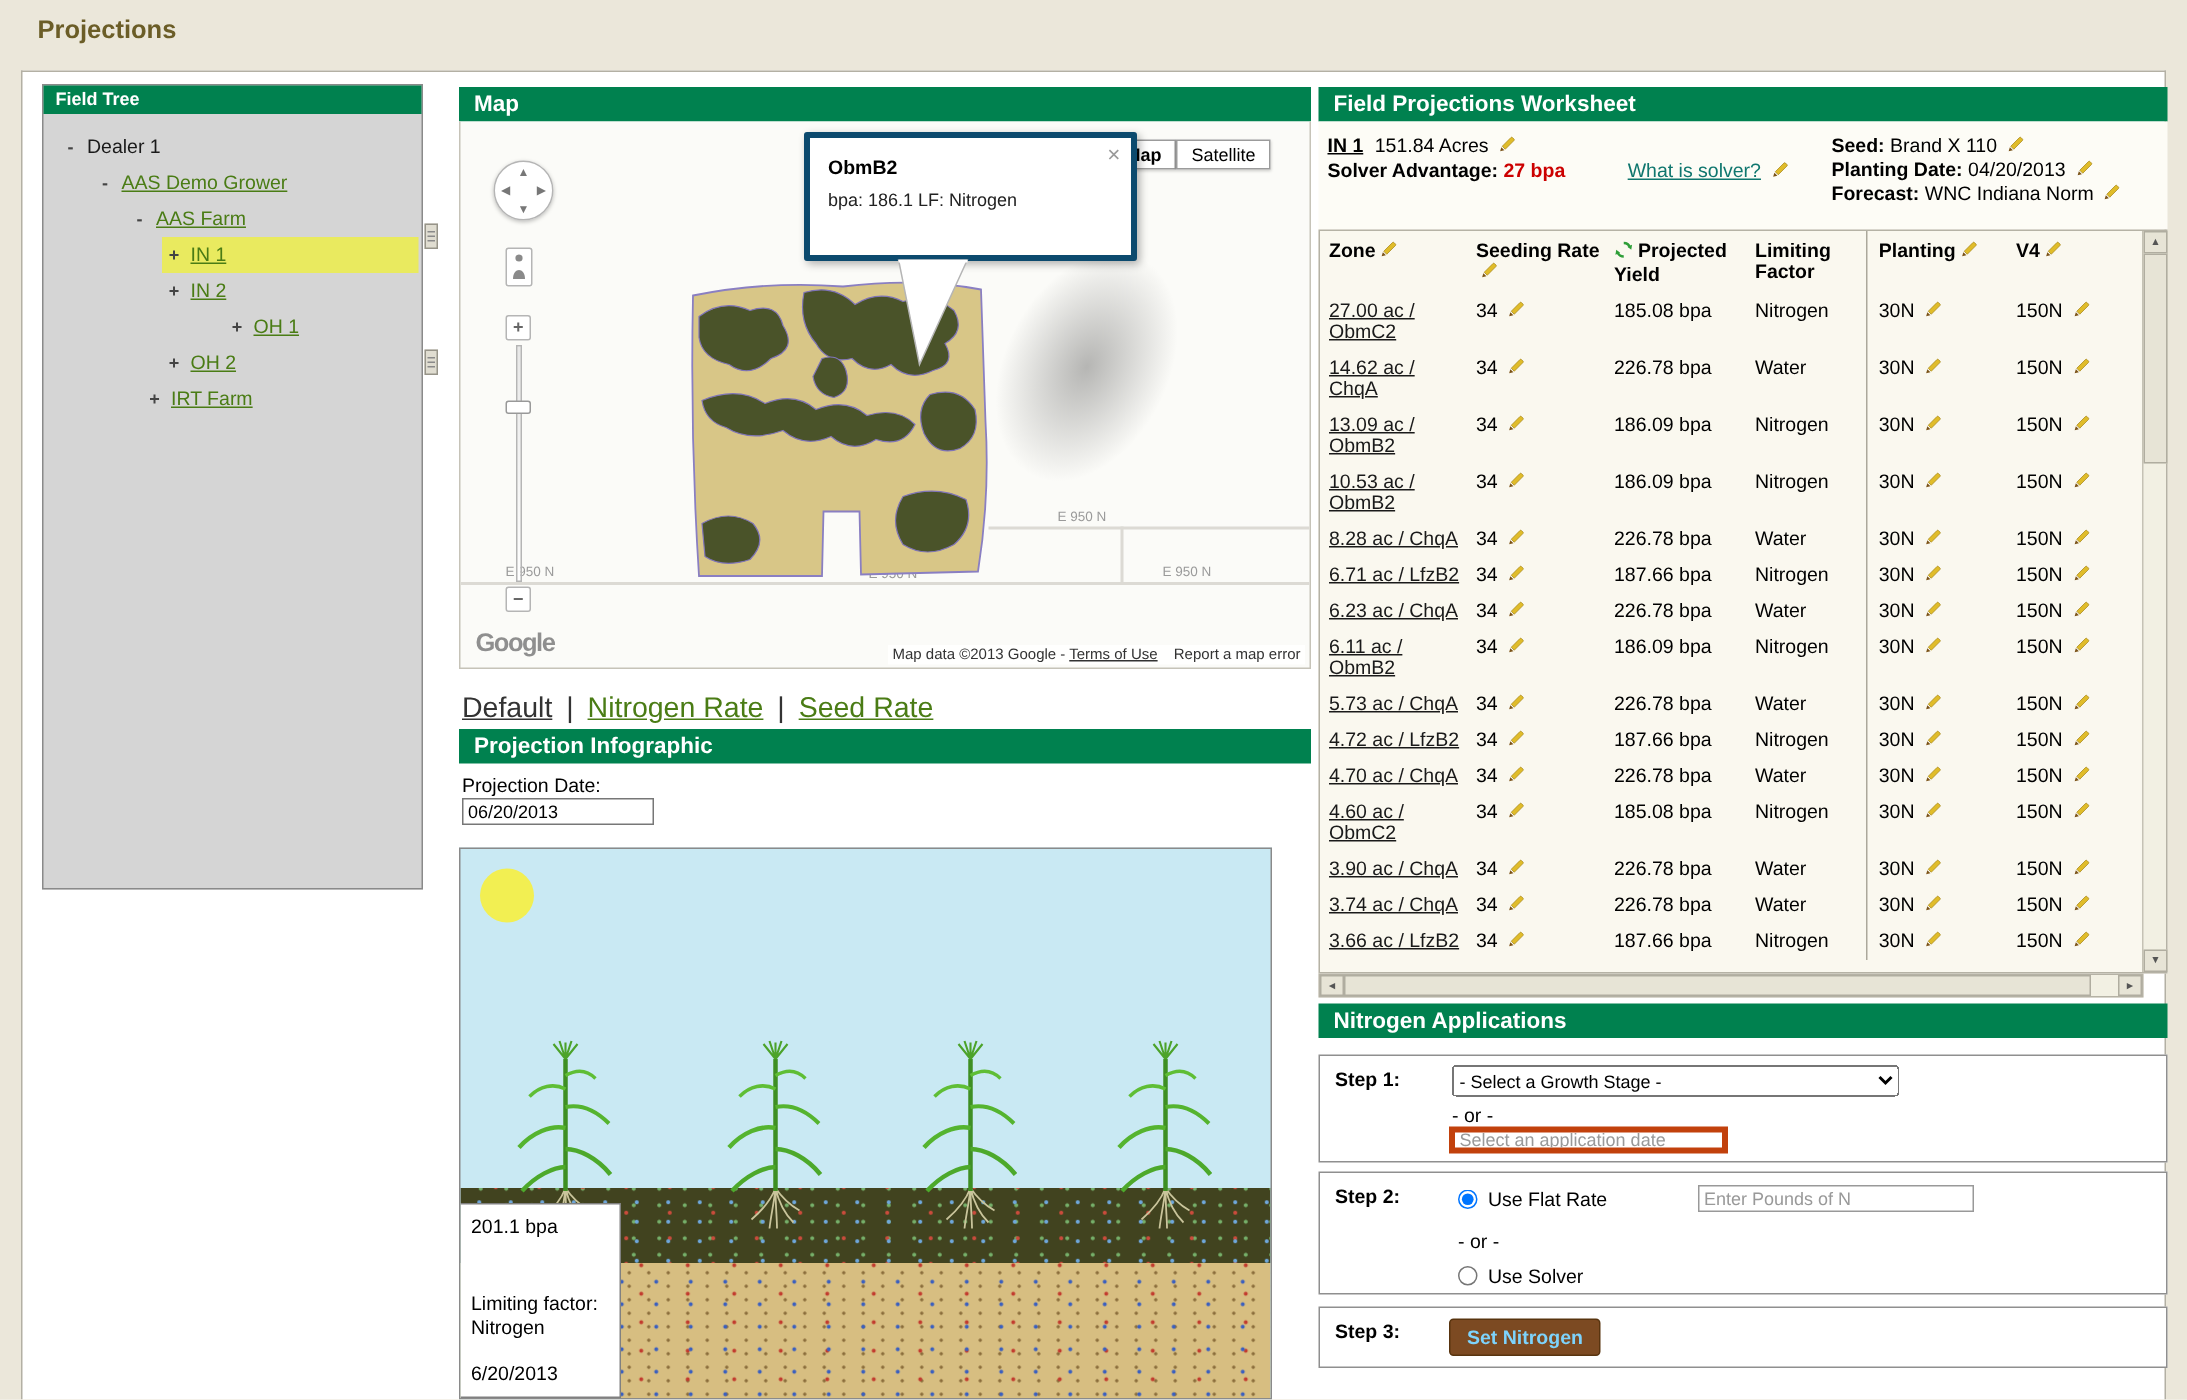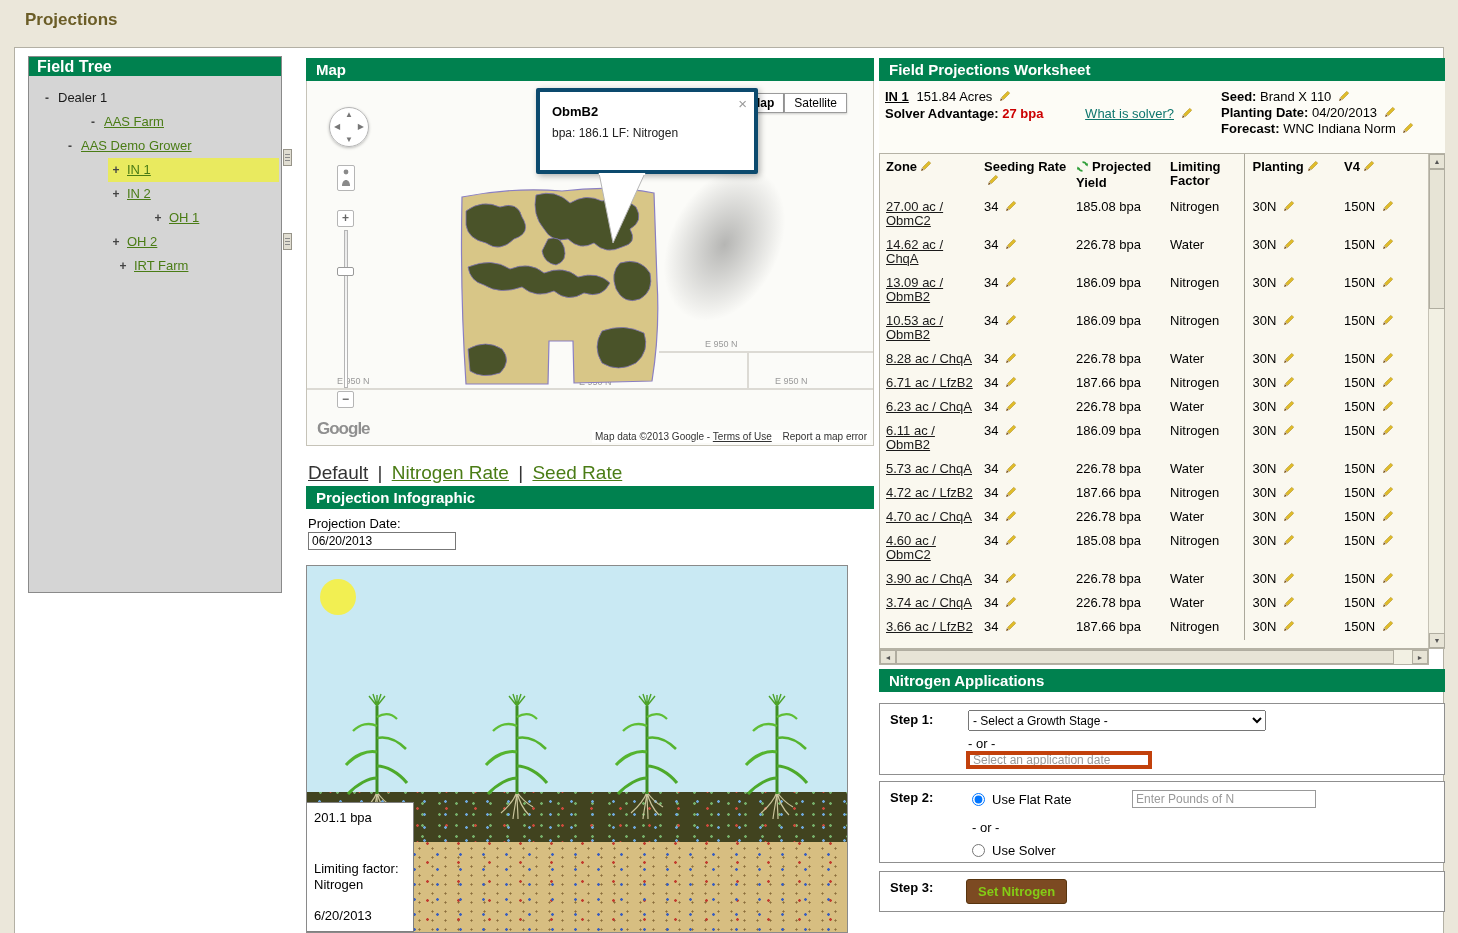--- a/index.html
+++ b/index.html
@@ -7,21 +7,21 @@
   body{position:relative;width:1458px;height:933px;background:#EBE7DA;
        font-family:"Liberation Sans","DejaVu Sans",sans-serif;font-size:13px;color:#000;overflow:hidden}
   .page-title{position:absolute;left:25px;top:10px;font-size:17px;font-weight:bold;color:#6B5D27}
   .main{position:absolute;left:14px;top:47px;width:1430px;height:886px;background:#fff;
         border:1px solid #B3B0A4;border-bottom:none}
   .green-hd{background:#00814F;color:#fff;font-weight:bold;font-size:15px;height:23px;
             line-height:17px;padding:3px 10px}
 
   
   .tree-panel{position:absolute;left:13px;top:8px;width:254px;height:537px;border:1px solid #8A8A8A;background:#D5D5D5}
-  .tree-hd{font-size:16px;height:19px;line-height:13px;padding:3px 8px}
+  .tree-hd{font-size:12px;height:19px;line-height:13px;padding:3px 8px}
   .tree-body{padding:10px 2px;position:relative}
   .tree-row{line-height:21px;white-space:nowrap;font-size:13px}
   .tree-inner{display:block;padding:1px 2px}
   .tree-inner.selected{background:#E9EA5F}
   .expander{display:inline-block;width:12px;text-align:center;font-weight:bold;color:#444;font-size:12px;margin-right:5px;cursor:pointer}
   .tree-link{color:#4A7C15;text-decoration:underline;cursor:pointer}
   .tree-plain{color:#1a1a1a}
   .splitter{position:absolute;left:268px;top:101px;width:9px;height:150px}
   .grip{position:absolute;left:0;width:9px;height:17px;background:#E0DDD1;border:1px solid #979489}
   .grip::before{content:"";position:absolute;left:1px;right:1px;top:4px;height:1px;background:#8a8a8a;
@@ -65,21 +65,21 @@
   .attrib .report{text-decoration:none;margin-left:8px}
 
   .layer-links{position:absolute;left:293px;top:414px;font-size:19px}
   .llink{color:#4A7C15;text-decoration:underline;cursor:pointer}
   .llink.dark{color:#333}
   .sep{color:#333;margin:0 4px}
 
   
   .ip-hd{position:absolute;left:291px;top:438px;width:568px}
   .proj-date-label{position:absolute;left:293px;top:468px}
-  .proj-date-input{position:absolute;left:293px;top:484px;width:148px;height:18px;font-size:12px;
+  .proj-date-input{position:absolute;left:293px;top:484px;width:128px;height:18px;font-size:12px;
                    border:1px solid #777;padding:1px 3px;font-family:inherit}
   .infographic{position:absolute;left:291px;top:517px;width:542px;height:368px;border:1px solid #8A8A8A;
                background:#C9E9F3;overflow:hidden}
   .sun{position:absolute;left:13px;top:13px;width:36px;height:36px;border-radius:50%;background:#F2EF52;z-index:1}
   .soil-dark{position:absolute;left:0;top:226px;width:100%;height:50px;background-color:#41431F;z-index:1;
      background-image:radial-gradient(circle,#6FA8DC 0 1px,transparent 1.6px),
                       radial-gradient(circle,#CC4B3C 0 1px,transparent 1.6px),
                       radial-gradient(circle,#76B06A 0 1px,transparent 1.6px);
      background-size:21px 13px,29px 17px,17px 11px;background-position:2px 3px,9px 8px,5px 6px}
   .soil-sub{position:absolute;left:0;top:276px;width:100%;height:92px;background-color:#D7BE81;z-index:1;
@@ -139,57 +139,57 @@
   .or1{position:absolute;left:88px;top:32px}
   .date-input{position:absolute;left:86px;top:47px;width:186px;height:18px;font-size:12px;border:4px solid #c2410c;
               padding:1px 3px;font-family:inherit}
   .radio-flat{position:absolute;left:92px;top:11px;cursor:pointer}
   .lbl-flat{position:absolute;left:112px;top:10px;cursor:pointer}
   .pounds-input{position:absolute;left:252px;top:8px;width:184px;height:18px;font-size:12px;border:1px solid #999;
                 padding:1px 3px;font-family:inherit}
   .or2{position:absolute;left:92px;top:38px}
   .radio-solver{position:absolute;left:92px;top:62px;cursor:pointer}
   .lbl-solver{position:absolute;left:112px;top:61px;cursor:pointer}
-  .set-n-btn{position:absolute;left:86px;top:7px;padding:4px 11px;background:#7C4A22;color:#84cc16;
+  .set-n-btn{position:absolute;left:86px;top:7px;padding:4px 11px;background:#7C4A22;color:#7dd3fc;
              border:1px solid #58340F;border-radius:3px;font-size:13px;font-weight:bold;font-family:inherit;cursor:pointer}
   input::placeholder{color:#999}
 </style>
 </head>
 <body>
 
 <div class="page-title">Projections</div>
 
 <div class="main">
 
   <div class="tree-panel">
     <div class="green-hd tree-hd">Field Tree</div>
     <div class="tree-body">
         <div class="tree-row">
           <span class="tree-inner" style="margin-left: 8px;"><span class="expander">-</span><span class="tree-plain">Dealer 1</span></span>
         </div>
         <div class="tree-row">
+          <span class="tree-inner" style="margin-left: 31px;"><span class="expander">-</span><span class="tree-link">AAS Demo Grower</span></span>
+        </div>
+        <div class="tree-row">
           <span class="tree-inner" style="margin-left: 54px;"><span class="expander">-</span><span class="tree-link">AAS Farm</span></span>
         </div>
         <div class="tree-row">
-          <span class="tree-inner" style="margin-left: 31px;"><span class="expander">-</span><span class="tree-link">AAS Demo Grower</span></span>
-        </div>
-        <div class="tree-row">
           <span class="tree-inner selected" style="margin-left: 77px;"><span class="expander">+</span><span class="tree-link">IN 1</span></span>
         </div>
         <div class="tree-row">
           <span class="tree-inner" style="margin-left: 77px;"><span class="expander">+</span><span class="tree-link">IN 2</span></span>
         </div>
         <div class="tree-row">
           <span class="tree-inner" style="margin-left: 119px;"><span class="expander">+</span><span class="tree-link">OH 1</span></span>
         </div>
         <div class="tree-row">
           <span class="tree-inner" style="margin-left: 77px;"><span class="expander">+</span><span class="tree-link">OH 2</span></span>
         </div>
         <div class="tree-row">
-          <span class="tree-inner" style="margin-left: 84px;"><span class="expander">+</span><span class="tree-link">IRT Farm</span></span>
+          <span class="tree-inner" style="margin-left: 64px;"><span class="expander">+</span><span class="tree-link">IRT Farm</span></span>
         </div>
       </div>
   </div>
   <div class="splitter">
     <div class="grip" style="top:0"></div>
     <div class="grip" style="top:84px"></div>
   </div>
 
   <div class="map-panel">
     <div class="green-hd">Map</div>

